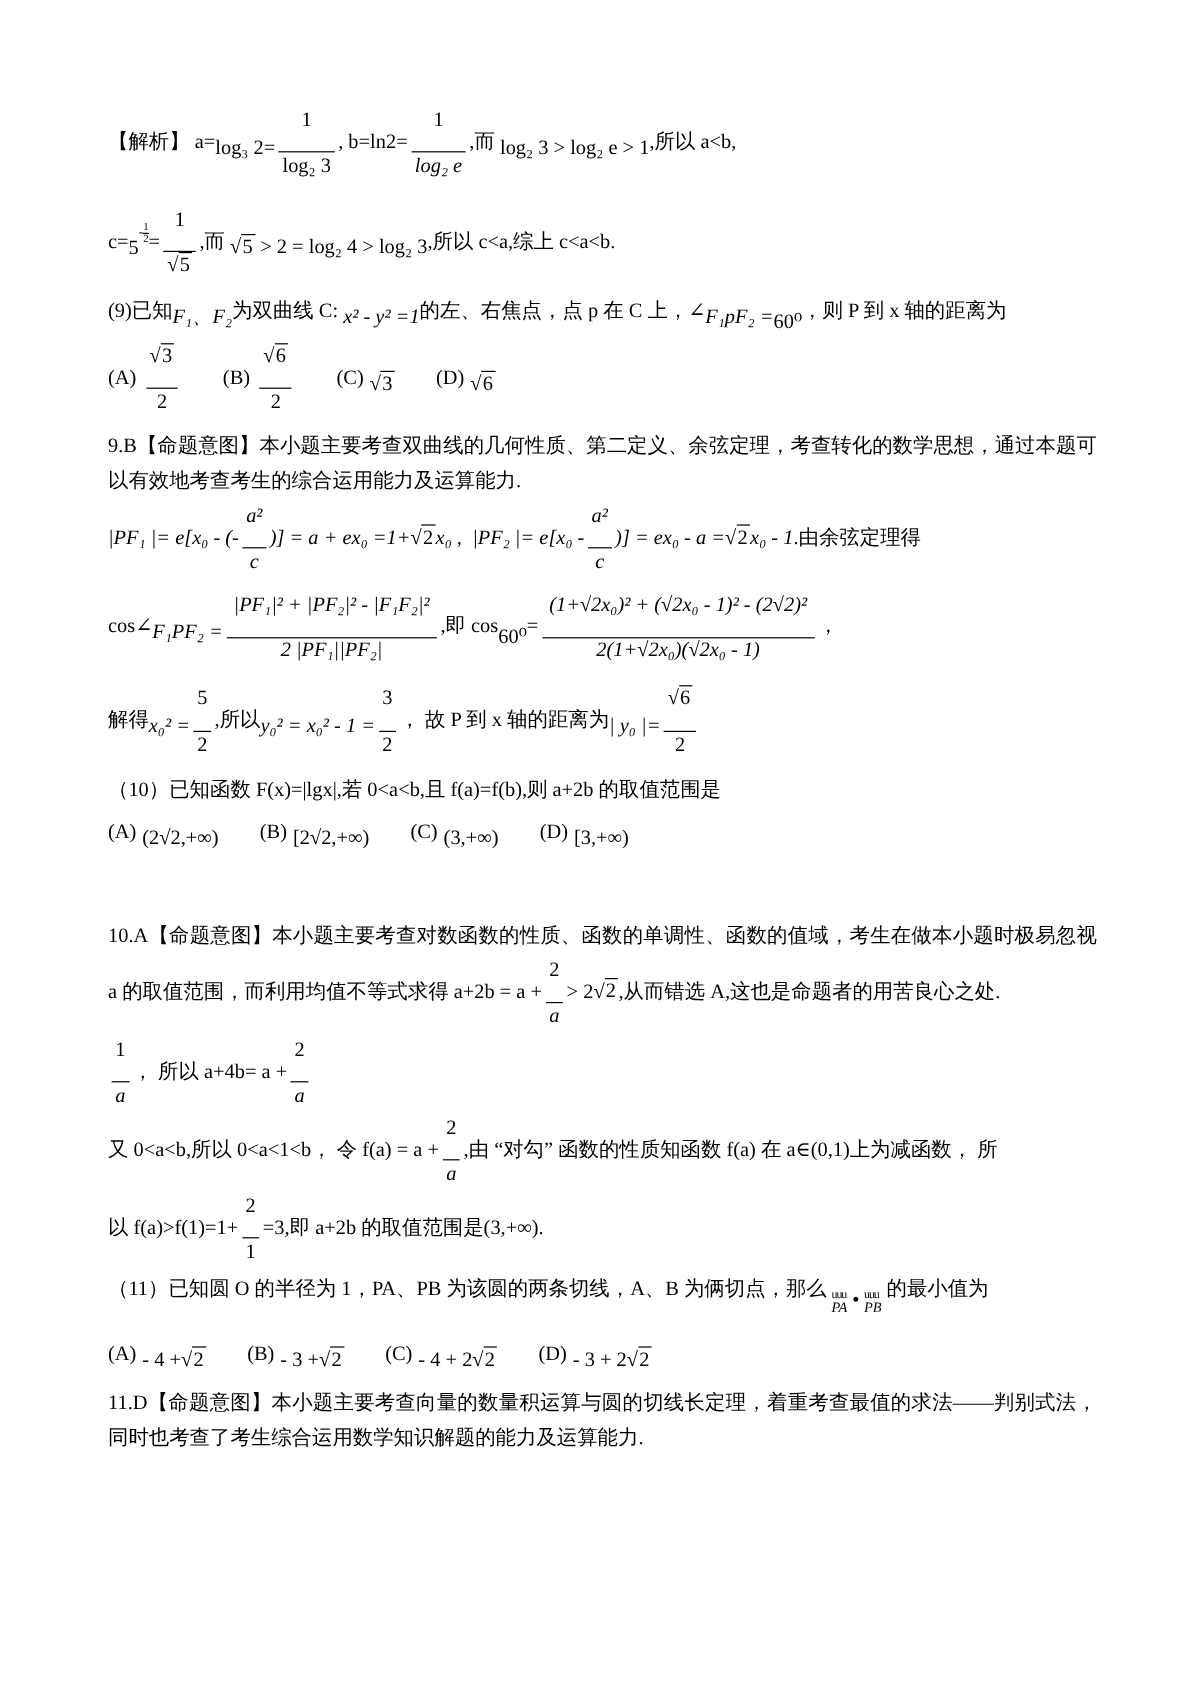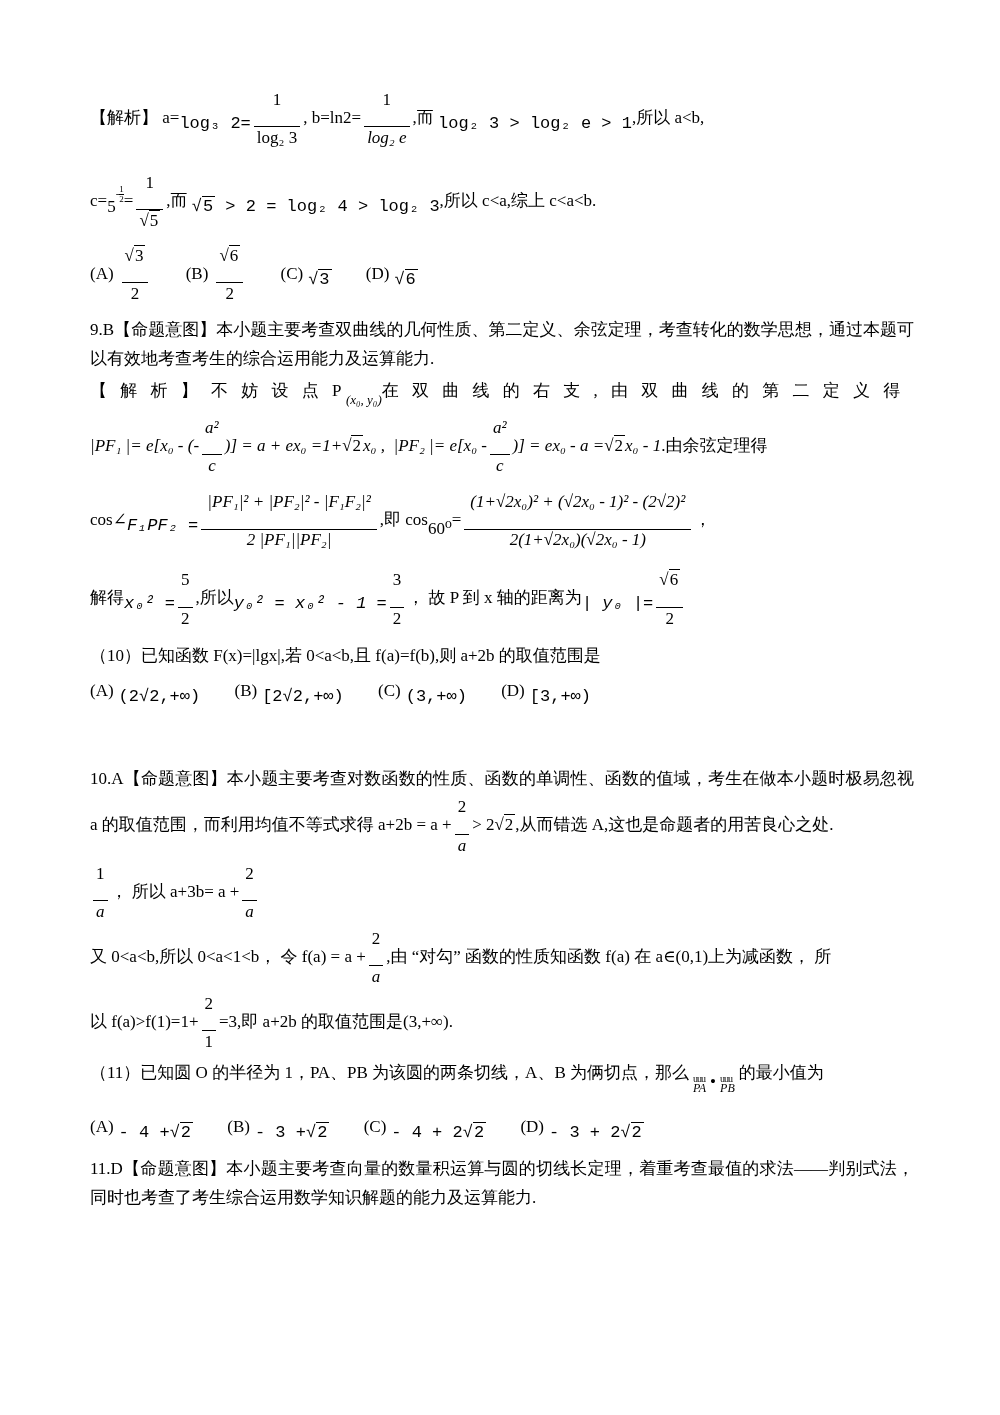--- a/index.html
+++ b/index.html
@@ -6,21 +6,21 @@
   body{
     width:1000px;height:1415px;background:#ffffff;color:#000;
     font-family:"Liberation Serif","DejaVu Serif",serif;
     font-size:17px;overflow:hidden;
   }
   .content{padding:90px 86px 0 90px;}
   .mline{margin:0;line-height:1.5;}
   .just{text-align:justify;line-height:1.7;}
   .math{font-style:italic;}
   .up{font-style:normal;}
-  .lo{position:relative;top:5px;display:inline-block;font-family:Liberation Mono, monospace;}
+  .lo{position:relative;top:5px;display:inline-block;}
   .lo2{position:relative;top:9px;display:inline-block;}
   .frac{display:inline-block;vertical-align:middle;text-align:center;margin:0 3px;font-style:italic;}
   .frac .fnum{display:block;padding:0 3px;line-height:1.2;}
   .frac .fden{display:block;border-top:1.3px solid #000;padding:1px 3px 0;line-height:1.2;margin-top:16px;}
   .bigfrac .fnum,.bigfrac .fden{padding:0 6px;}
   .sqrt{white-space:nowrap;font-style:italic;}
   .sqrt .rsym{font-style:normal;}
   .sqrt .rad{border-top:1.3px solid #000;padding:0 2px 0 1px;}
   .pow{display:inline-block;}
   .pow .pbase{position:relative;top:6px;}
@@ -43,35 +43,35 @@
 <div class="content">
 
   <p class="mline" style="margin-bottom:24px;">
     <span>【解析】 </span><span class="up">a=</span><span class="lo up">log₃ 2=</span><span class="frac"><span class="fnum up">1</span><span class="fden up">log₂ 3</span></span><span class="up">, b=ln2=</span><span class="frac"><span class="fnum up">1</span><span class="fden">log₂ e</span></span><span>,而 </span><span class="lo up">log₂ 3 &gt; log₂ e &gt; 1</span><span>,所以 a&lt;b,</span>
   </p>
 
   <p class="mline" style="margin-bottom:14px;">
     <span class="up">c=</span><span class="pow"><span class="pbase">5</span><sup><span>-</span><span class="mfrac"><span class="fnum">1</span><span class="fden">2</span></span></sup></span><span class="up">=</span><span class="frac"><span class="fnum up">1</span><span class="fden up"><span class="sqrt"><span class="rsym">√</span><span class="rad up">5</span></span></span></span><span>,而 </span><span class="lo"><span class="sqrt"><span class="rsym">√</span><span class="rad up">5</span></span><span class="up"> &gt; 2 = log₂ 4 &gt; log₂ 3</span></span><span>,所以 c&lt;a,综上 c&lt;a&lt;b.</span>
   </p>
 
+  <p class="mline" style="margin-bottom:16px;">
+    <span>(9)已知</span><span class="lo math">F₁、F₂</span><span>为双曲线 C: </span><span class="lo math">x² - y² =1</span><span>的左、右焦点，点 p 在 C 上，</span><span>∠</span><span class="lo math">F₁pF₂ =</span><span class="lo2 up">60⁰</span><span>，则 P 到 x 轴的距离为</span>
+  </p>
 
   <p class="mline optrow" style="margin-bottom:12px;">
     <span class="opt"><span class="optlab up">(A)</span><span class="frac"><span class="fnum"><span class="sqrt"><span class="rsym">√</span><span class="rad up">3</span></span></span><span class="fden up">2</span></span></span>
     <span class="opt"><span class="optlab up">(B)</span><span class="frac"><span class="fnum"><span class="sqrt"><span class="rsym">√</span><span class="rad up">6</span></span></span><span class="fden up">2</span></span></span>
     <span class="opt"><span class="optlab up">(C)</span><span class="lo"><span class="sqrt"><span class="rsym">√</span><span class="rad up">3</span></span></span></span>
     <span class="opt"><span class="optlab up">(D)</span><span class="lo"><span class="sqrt"><span class="rsym">√</span><span class="rad up">6</span></span></span></span>
   </p>
 
   <p class="mline just" style="margin-bottom:4px;">
     <span>9.B【命题意图】本小题主要考查双曲线的几何性质、第二定义、余弦定理，考查转化的数学思想，通过本题可以有效地考查考生的综合运用能力及运算能力.</span>
   </p>
 
-  <p class="mline" style="margin-bottom:14px;">
-    <span class="cnw">【 解 析 】 不 妨 设 点 P</span><span class="psub">(x₀, y₀)</span><span class="cnw">在 双 曲 线 的 右 支 , 由 双 曲 线 的 第 二 定 义 得</span>
-  </p>
 
   <p class="mline math" style="margin-bottom:16px;">
     <span>|PF₁ |= e[x₀ - (-</span><span class="frac"><span class="fnum">a²</span><span class="fden">c</span></span><span>)] = a + ex₀ =1+</span><span class="sqrt"><span class="rsym">√</span><span class="rad up">2</span></span><span>x₀ ,</span>&nbsp;&nbsp;<span>|PF₂ |= e[x₀ -</span><span class="frac"><span class="fnum">a²</span><span class="fden">c</span></span><span>)] = ex₀ - a =</span><span class="sqrt"><span class="rsym">√</span><span class="rad up">2</span></span><span>x₀ - 1</span><span class="up">.由余弦定理得</span>
   </p>
 
   <p class="mline" style="margin-bottom:20px;">
     <span class="up">cos∠</span><span class="lo math">F₁PF₂ =</span><span class="frac bigfrac math"><span class="fnum">|PF₁|² + |PF₂|² - |F₁F₂|²</span><span class="fden">2 |PF₁||PF₂|</span></span><span>,即 cos</span><span class="lo2 up">60⁰</span><span class="up">=</span><span class="frac bigfrac math"><span class="fnum">(1+√2x₀)² + (√2x₀ - 1)² - (2√2)²</span><span class="fden">2(1+√2x₀)(√2x₀ - 1)</span></span><span>，</span>
   </p>
 
   <p class="mline" style="margin-bottom:14px;">
@@ -87,21 +87,21 @@
     <span class="opt"><span class="optlab up">(B)</span><span class="lo up">[2√2,+∞)</span></span>
     <span class="opt"><span class="optlab up">(C)</span><span class="lo up">(3,+∞)</span></span>
     <span class="opt"><span class="optlab up">(D)</span><span class="lo up">[3,+∞)</span></span>
   </p>
 
   <p class="mline just" style="margin-bottom:8px;line-height:2.1;">
     <span>10.A【命题意图】本小题主要考查对数函数的性质、函数的单调性、函数的值域，考生在做本小题时极易忽视 a 的取值范围，而利用均值不等式求得 a+2b = a +</span><span class="frac"><span class="fnum up">2</span><span class="fden">a</span></span><span class="up">&gt; 2</span><span class="sqrt"><span class="rsym">√</span><span class="rad up">2</span></span><span>,从而错选 A,这也是命题者的用苦良心之处.</span>
   </p>
 
   <p class="mline" style="margin-bottom:6px;">
-    <span class="frac"><span class="fnum up">1</span><span class="fden">a</span></span><span>， 所以 a+3b= a +</span><span class="frac"><span class="fnum up">2</span><span class="fden">a</span></span>
+    <span class="frac"><span class="fnum up">1</span><span class="fden">a</span></span><span>， 所以 a+4b= a +</span><span class="frac"><span class="fnum up">2</span><span class="fden">a</span></span>
   </p>
 
   <p class="mline" style="margin-bottom:6px;">
     <span>又 0&lt;a&lt;b,所以 0&lt;a&lt;1&lt;b， 令 f(a) = a +</span><span class="frac"><span class="fnum up">2</span><span class="fden">a</span></span><span>,由 “对勾” 函数的性质知函数 f(a) 在 a∈(0,1)上为减函数， 所</span>
   </p>
 
   <p class="mline" style="margin-bottom:8px;">
     <span>以 f(a)&gt;f(1)=1+</span><span class="frac"><span class="fnum up">2</span><span class="fden up">1</span></span><span>=3,即 a+2b 的取值范围是(3,+∞).</span>
   </p>
 

